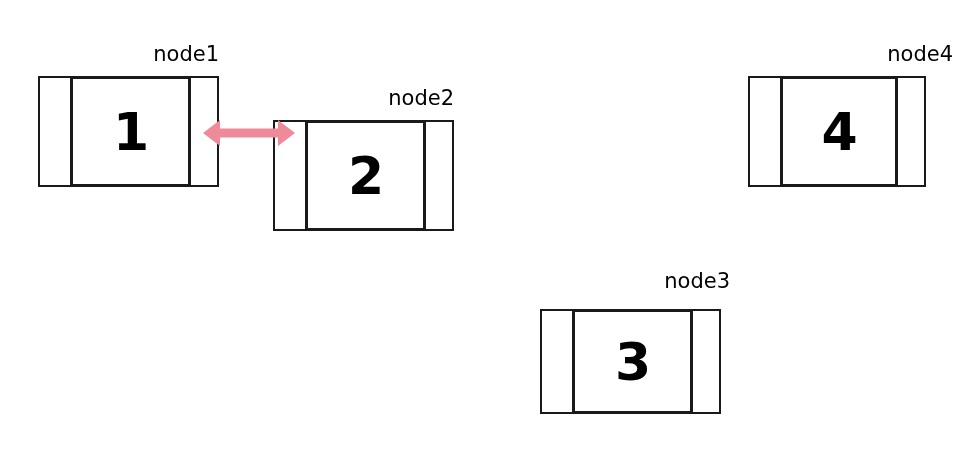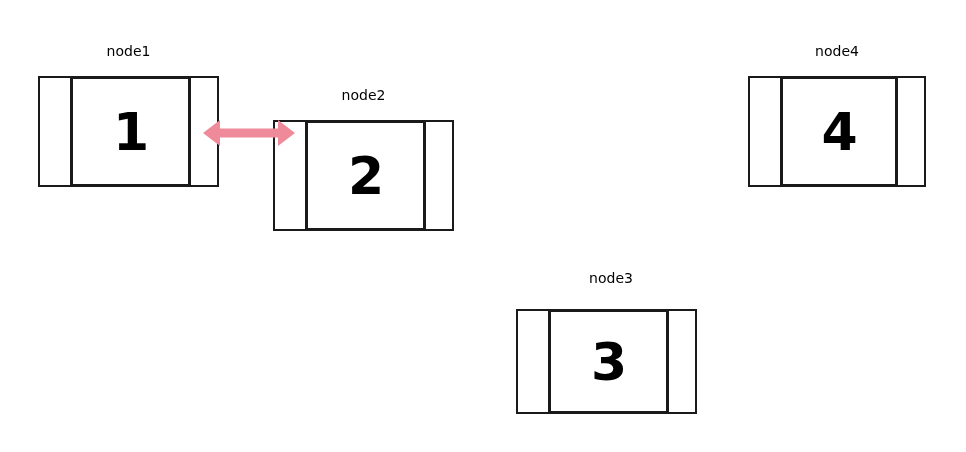--- a/index.html
+++ b/index.html
@@ -25,23 +25,23 @@
 
   
   .node {
     position: absolute;
   }
 
   .node-label {
     position: absolute;
     left: 0;
     width: 100%;
-    text-align: center;
+    text-align: right;
     font-family: "DejaVu Sans", sans-serif;
-    font-size: 14px;
+    font-size: 21px;
     font-weight: 400;
     color: #000000;
     line-height: 1;
     white-space: nowrap;
   }
 
   .node-box {
     position: absolute;
     display: flex;
     box-sizing: border-box;
@@ -114,32 +114,32 @@
     <div class="node-label" style="top:0px;">node2</div>
     <div class="node-box" style="left:0px; top:32px; width:181px; height:111px;">
       <div class="cell cell-prev" style="width: 34px; border-color: rgb(26, 26, 26);"></div>
       <div class="cell cell-value" style="border-color: rgb(26, 26, 26);">
         <span class="cell-value-text">2</span>
       </div>
       <div class="cell cell-next" style="width: 30px; border-color: rgb(26, 26, 26);"></div>
     </div>
   </div>
 
-  <div class="node" style="left:748px; top:44px; width:178px; height:143px;">
+  <div class="node" style="left:748px; top:44px; width:178px; height:143px;padding-left:27px;">
     <div class="node-label" style="top:0px;">node4</div>
     <div class="node-box" style="left:0px; top:32px; width:178px; height:111px;">
       <div class="cell cell-prev" style="width: 34px; border-color: rgb(26, 26, 26);"></div>
       <div class="cell cell-value" style="border-color: rgb(26, 26, 26);">
         <span class="cell-value-text">4</span>
       </div>
       <div class="cell cell-next" style="width: 30px; border-color: rgb(26, 26, 26);"></div>
     </div>
   </div>
 
-  <div class="node" style="left:516px; top:271px; width:190px; height:143px;">
+  <div class="node" style="left:540px; top:271px; width:190px; height:143px;">
     <div class="node-label" style="top:0px;">node3</div>
     <div class="node-box" style="left:0px; top:38px; width:181px; height:105px;">
       <div class="cell cell-prev" style="width: 34px; border-color: rgb(26, 26, 26);"></div>
       <div class="cell cell-value" style="border-color: rgb(26, 26, 26);">
         <span class="cell-value-text">3</span>
       </div>
       <div class="cell cell-next" style="width: 30px; border-color: rgb(26, 26, 26);"></div>
     </div>
   </div>
 

